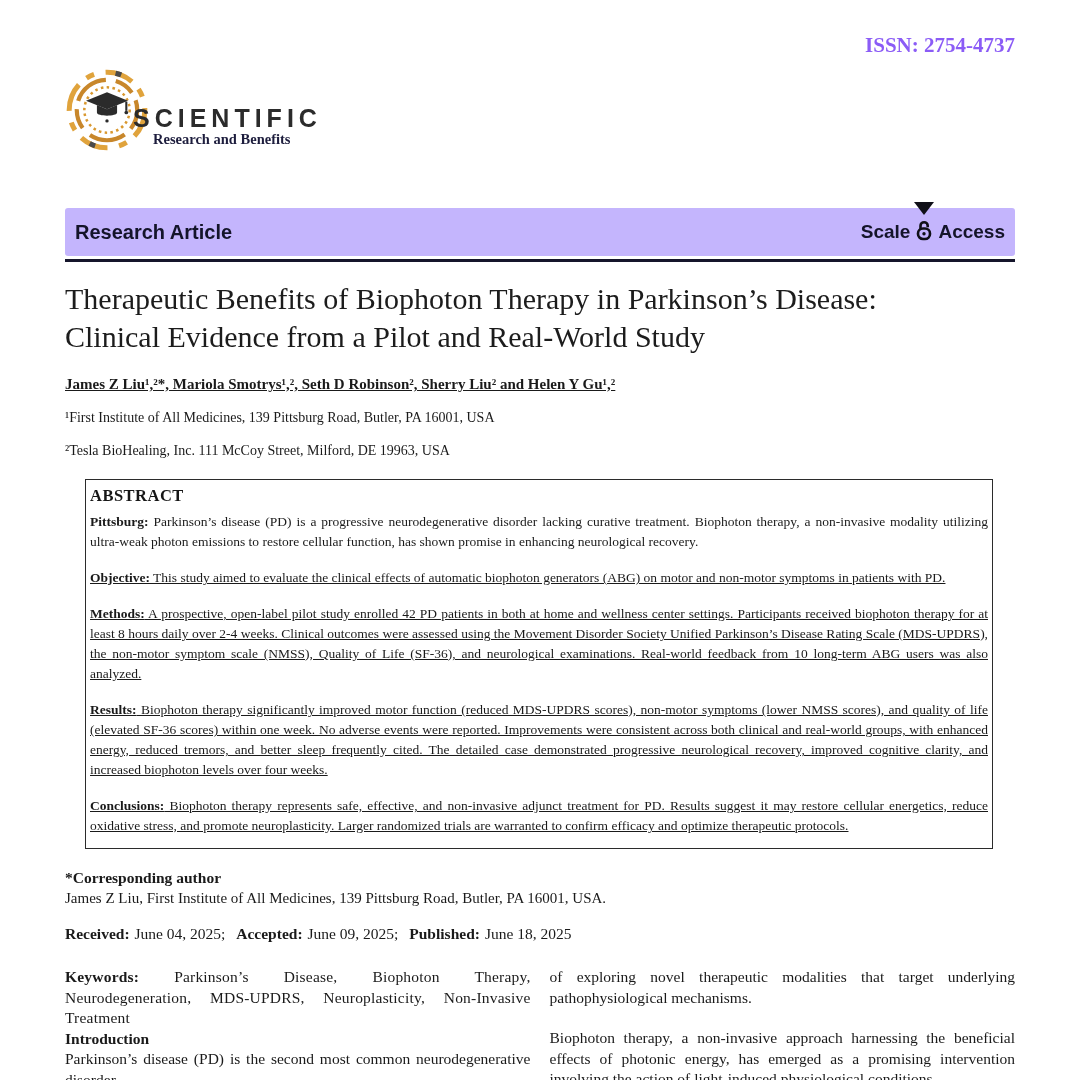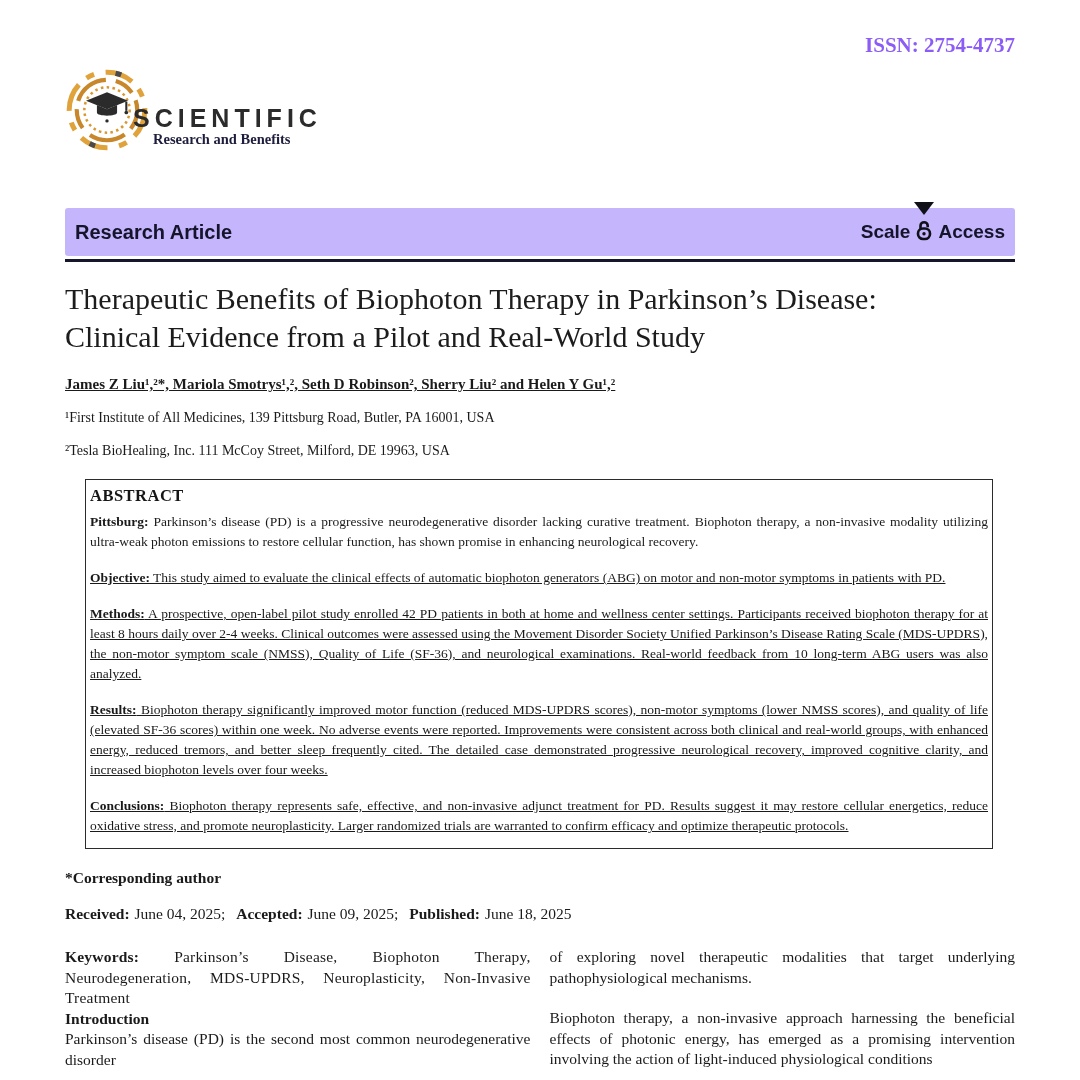--- a/index.html
+++ b/index.html
@@ -114,20 +114,21 @@
     <h3>ABSTRACT</h3>
     <p><b>Pittsburg:</b><span> Parkinson’s disease (PD) is a progressive neurodegenerative disorder lacking curative treatment. Biophoton therapy, a non-invasive modality utilizing ultra-weak photon emissions to restore cellular function, has shown promise in enhancing neurological recovery.</span></p>
     <p><b>Objective:</b><span> This study aimed to evaluate the clinical effects of automatic biophoton generators (ABG) on motor and non-motor symptoms in patients with PD.</span></p>
     <p><b>Methods:</b><span> A prospective, open-label pilot study enrolled 42 PD patients in both at home and wellness center settings. Participants received biophoton therapy for at least 8 hours daily over 2-4 weeks. Clinical outcomes were assessed using the Movement Disorder Society Unified Parkinson’s Disease Rating Scale (MDS-UPDRS), the non-motor symptom scale (NMSS), Quality of Life (SF-36), and neurological examinations. Real-world feedback from 10 long-term ABG users was also analyzed.</span></p>
     <p><b>Results:</b><span> Biophoton therapy significantly improved motor function (reduced MDS-UPDRS scores), non-motor symptoms (lower NMSS scores), and quality of life (elevated SF-36 scores) within one week. No adverse events were reported. Improvements were consistent across both clinical and real-world groups, with enhanced energy, reduced tremors, and better sleep frequently cited. The detailed case demonstrated progressive neurological recovery, improved cognitive clarity, and increased biophoton levels over four weeks.</span></p>
     <p><b>Conclusions:</b><span> Biophoton therapy represents safe, effective, and non-invasive adjunct treatment for PD. Results suggest it may restore cellular energetics, reduce oxidative stress, and promote neuroplasticity. Larger randomized trials are warranted to confirm efficacy and optimize therapeutic protocols.</span></p>
   </div>
 
   <div class="corr">
     <h4>*Corresponding author</h4>
+    <p>James Z Liu, First Institute of All Medicines, 139 Pittsburg Road, Butler, PA 16001, USA.</p>
   </div>
 
   <div class="dates">
     <b>Received:</b><span>June 04, 2025;</span>
     <b>Accepted:</b><span>June 09, 2025;</span>
     <b>Published:</b><span>June 18, 2025</span>
   </div>
 
   <div class="columns">
     <div class="col">

